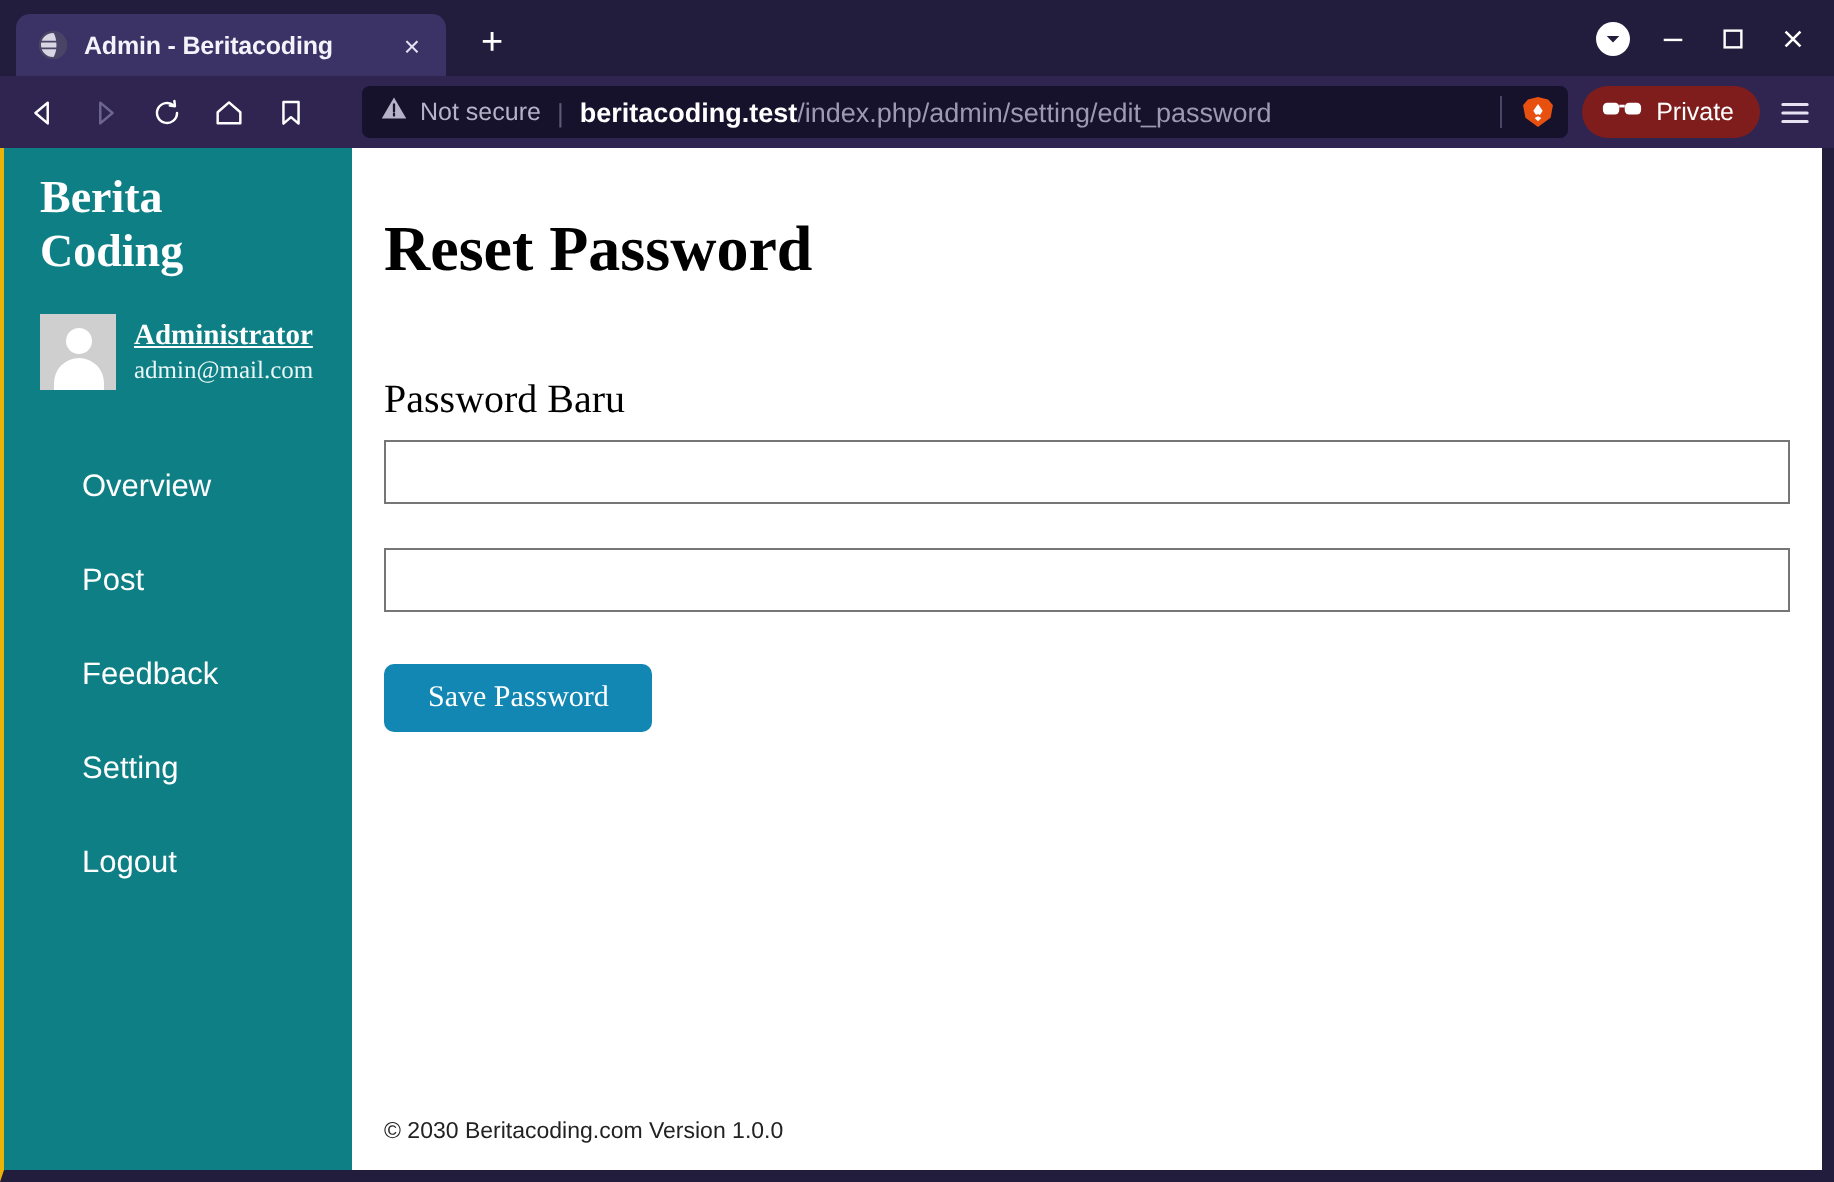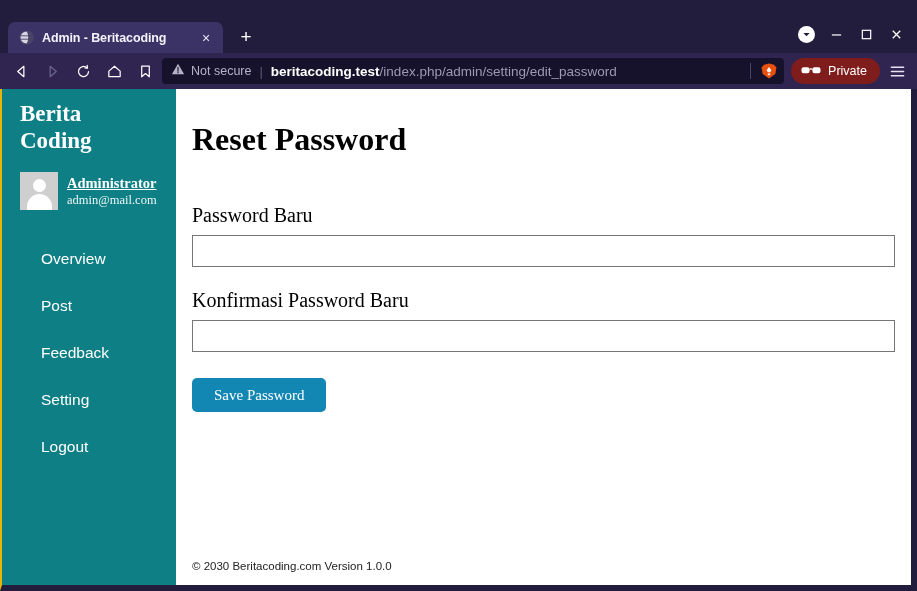--- a/index.html
+++ b/index.html
@@ -20,21 +20,21 @@
     height: 591px;
     background: #2f2550;
     box-sizing: border-box;
     position: relative;
     display: flex;
     flex-direction: column;
   }
 
   
   .titlebar {
-    height: 53px;
+    height: 38px;
     background: #231d3d;
     display: flex;
     align-items: flex-end;
     position: relative;
     flex: 0 0 auto;
   }
   .tabstrip {
     display: flex;
     align-items: flex-end;
     height: 38px;
@@ -125,21 +125,21 @@
     border-radius: 4px;
     flex: 0 0 28px;
   }
   .urlbar {
     flex: 1 1 auto;
     height: 26px;
     background: #16122b;
     border-radius: 4px;
     display: flex;
     align-items: center;
-    margin: 0 7px 0 0;
+    margin: 0 7px 0 19px;
     padding: 0 6px 0 9px;
     box-sizing: border-box;
     min-width: 0;
     overflow: hidden;
   }
   .notsecure {
     display: flex;
     align-items: center;
     flex: 0 0 auto;
   }
@@ -501,21 +501,20 @@
       </div>
     </div>
 
     <div class="content">
       <h1 class="page-title">Reset Password</h1>
 
       <div class="form-area">
         <label class="field-label">Password Baru</label>
         <input class="text-input" type="password" placeholder="" style="">
 
-        <label class="field-label">Konfirmasi Password Baru</label>
         <input class="text-input" type="password" placeholder="" style="">
 
         <button class="save-btn">Save Password</button>
       </div>
 
       <div class="footer">© 2030 Beritacoding.com Version 1.0.0</div>
     </div>
 
   </div>
 </div>

